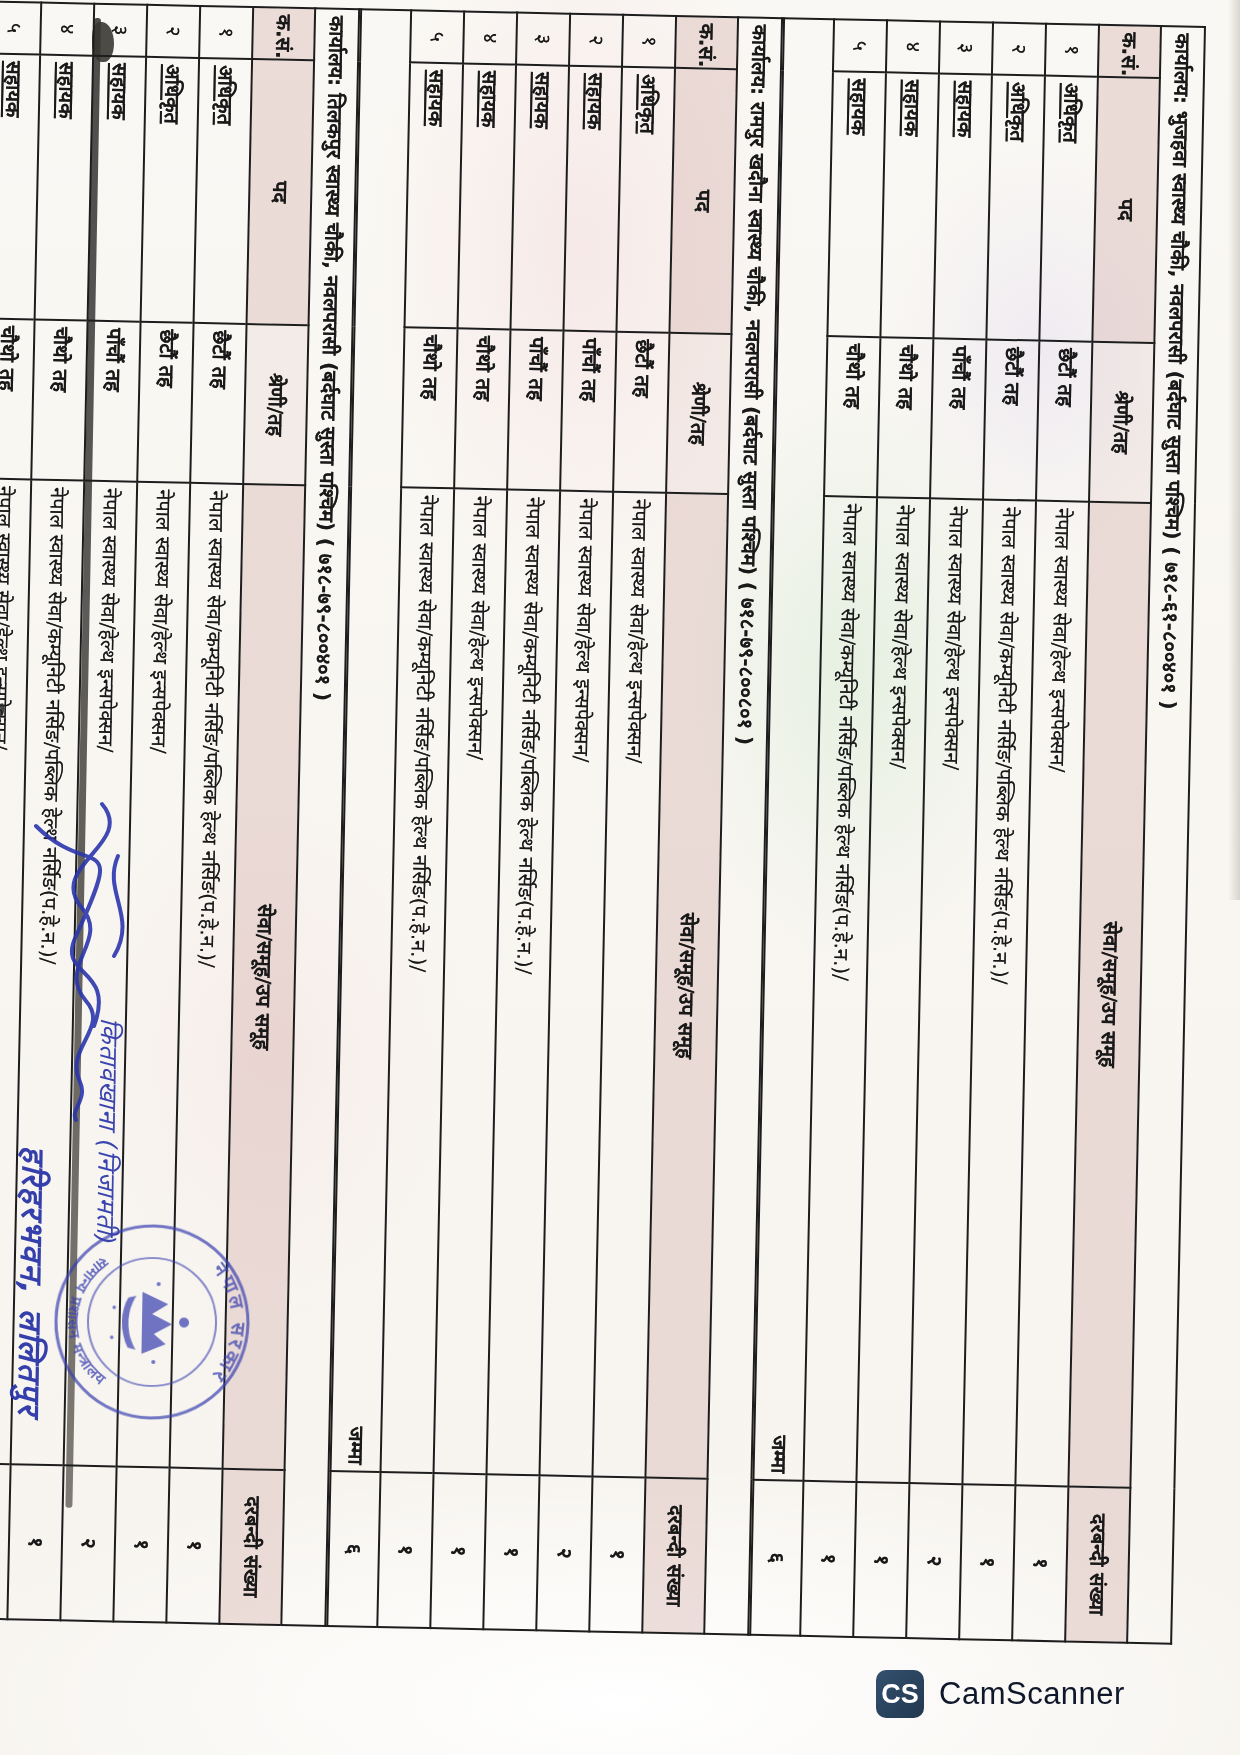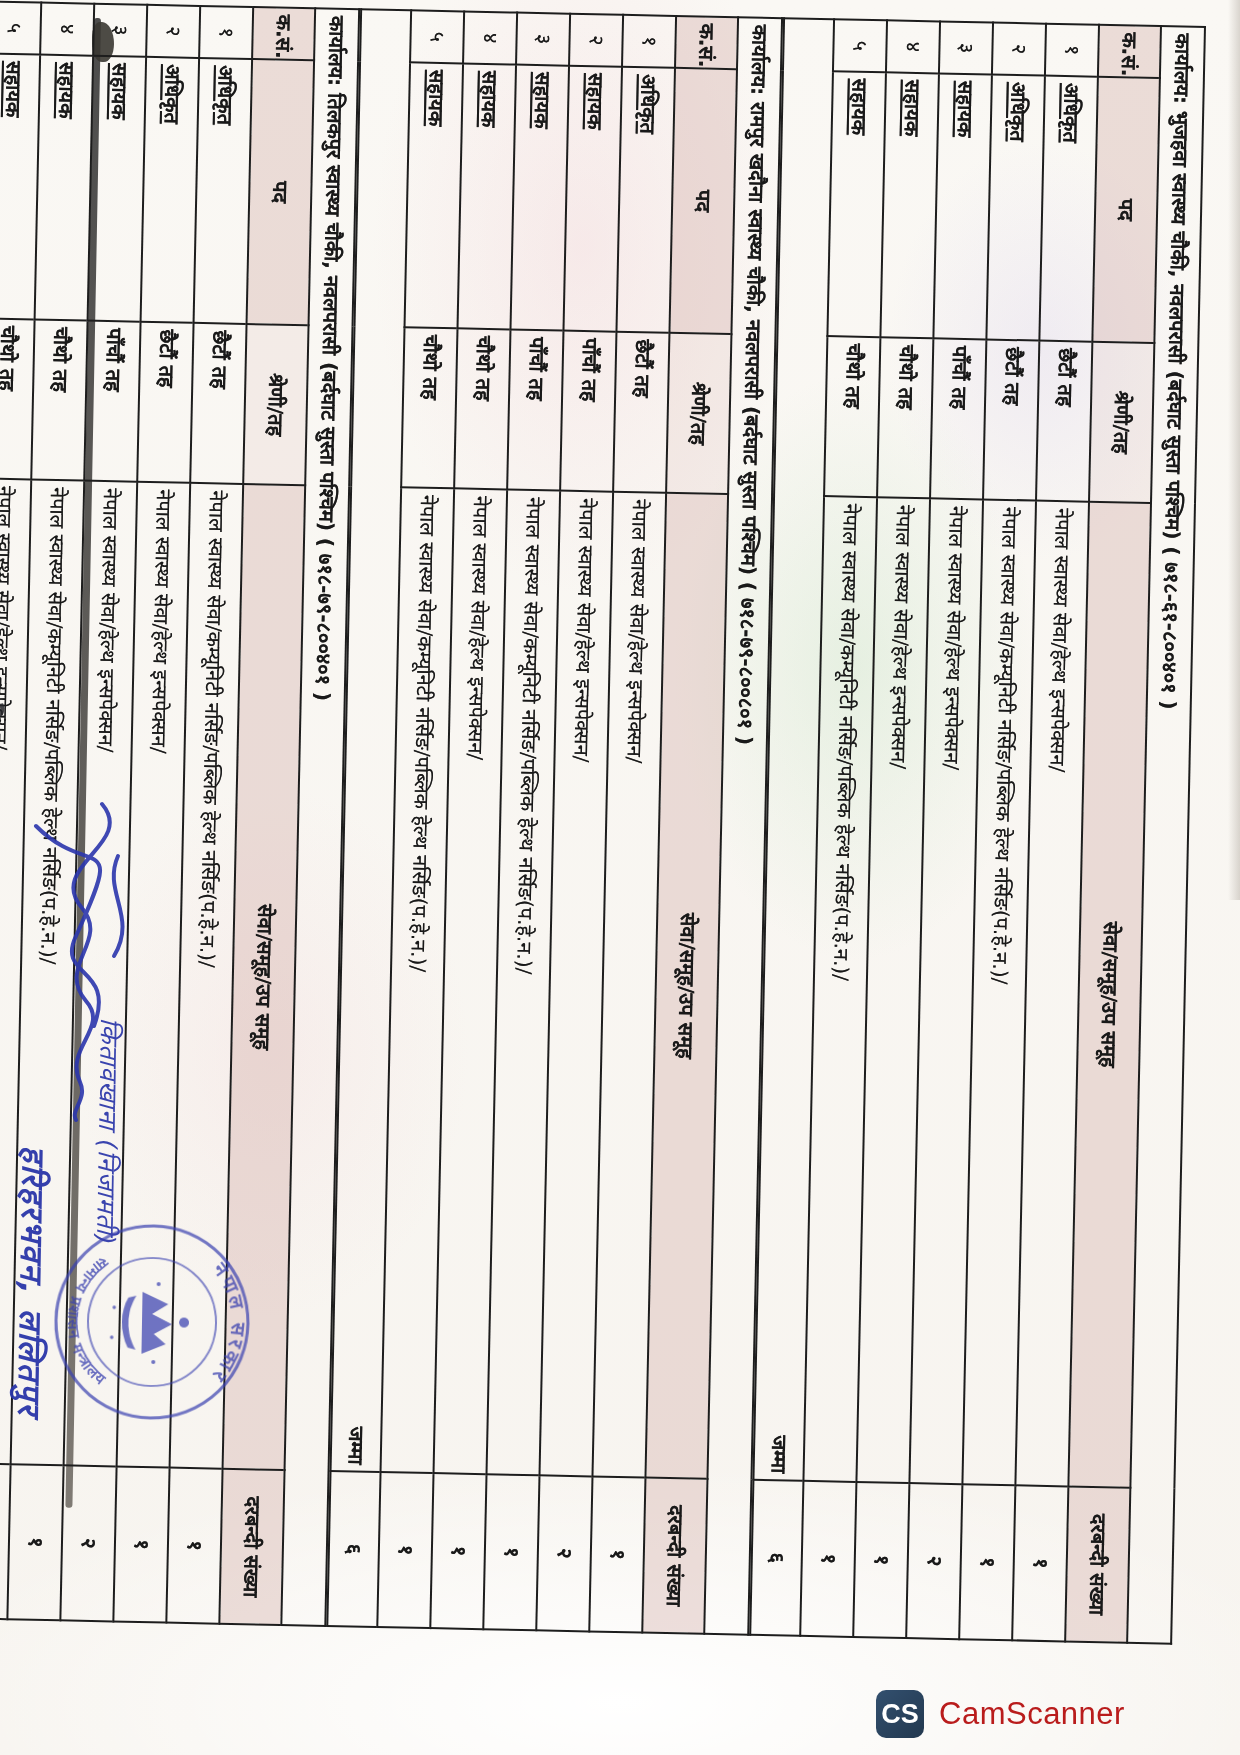--- a/index.html
+++ b/index.html
@@ -62,29 +62,29 @@
   .hand{position:absolute;color:#2a36a9;font-style:italic;}
   .rot{transform-origin:0 0;transform:rotate(91deg);white-space:nowrap;}
   .pagenum{position:absolute;left:22px;top:702px;font-size:40px;color:#26262a;
     font-weight:600;transform-origin:0 0;transform:rotate(95deg);opacity:.85;}
   .note1{left:128px;top:1018px;font-size:25px;letter-spacing:1px;opacity:.92;}
   .note2{left:56px;top:1146px;font-size:31px;font-weight:700;letter-spacing:2px;opacity:.95;}
   .sig{position:absolute;left:6px;top:796px;}
   .stamp{position:absolute;left:46px;top:1216px;transform:rotate(91deg);opacity:.88;filter:blur(.3px);}
 
   
-  .footer{position:absolute;left:876px;top:1670px;display:flex;align-items:center;gap:15px;margin-top:20px;}
+  .footer{position:absolute;left:876px;top:1670px;display:flex;align-items:center;gap:15px;}
   .cs-icon{
     width:48px;height:48px;border-radius:10px;
     background:linear-gradient(135deg,#33506f,#22384f);
     color:#fff;font-weight:700;font-size:27px;
     display:flex;align-items:center;justify-content:center;
     font-family:"Liberation Sans",sans-serif;
   }
-  .cs-text{font-size:31px;color:#b91c1c;font-family:"Liberation Sans",sans-serif;letter-spacing:.5px;}
+  .cs-text{font-size:31px;color:#0f172a;font-family:"Liberation Sans",sans-serif;letter-spacing:.5px;}
 </style>
 </head>
 <body>
 
 <div class="paper"></div>
 <div class="edge-left"></div>
 <div class="edge-blob"></div>
 <div class="edge-right"></div>
 
 <div class="doc-rotated">

